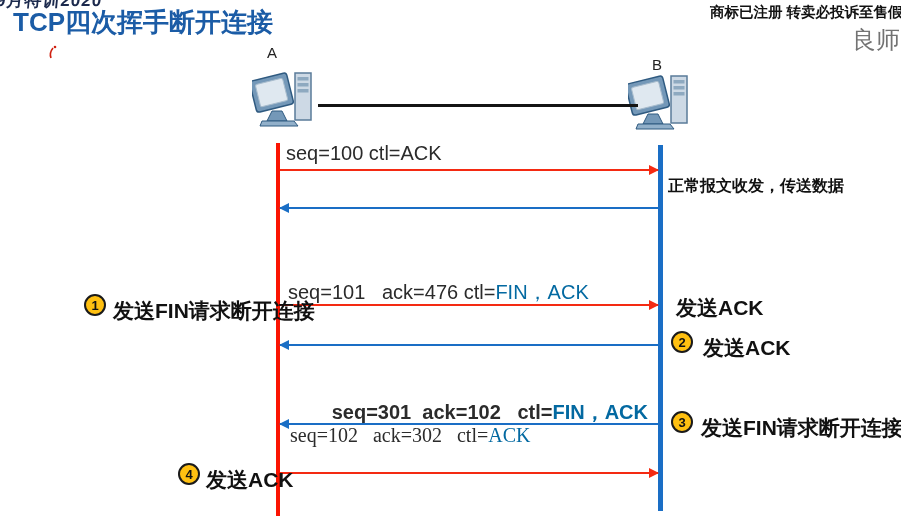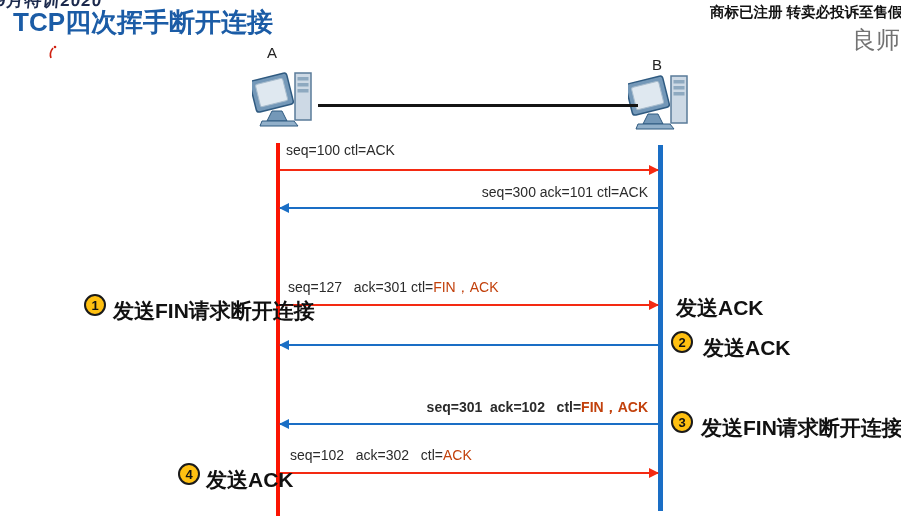--- a/index.html
+++ b/index.html
@@ -41,28 +41,28 @@
   .arrow.right::after { right:-1px; border-left:10px solid #f42a12; }
   .arrow.left::after  { left:-1px;  border-right:10px solid #1a6ec5; }
   .m1 { left:280px; top:169px; width:378px; }
   .m2 { left:280px; top:207px; width:378px; }
   .m3 { left:280px; top:304px; width:378px; }
   .m4 { left:280px; top:344px; width:378px; }
   .m5 { left:280px; top:423px; width:378px; }
   .m6 { left:280px; top:472px; width:378px; }
 
   
-  .msg-label { font-size:14px; color:#2b2b2b; white-space:pre; }
-  .msg-label .hl { color:#c2410c; }
+  .msg-label { font-size:20px; color:#2b2b2b; white-space:pre; }
+  .msg-label .hl { color:#0369a1; }
   .l1 { left:286px; top:142px; }
   .l2 { right:253px; top:184px; }
   .l3 { left:288px; top:279px; }
   .l4 { right:264px; top:319px; }
   .l5 { right:253px; top:399px;font-weight:bold; }
-  .l6 { left:290px; top:447px; }
+  .l6 { left:290px; top:424px;font-family:Liberation Serif, serif; }
 
   
   .cn { font-weight:700; color:#111; font-size:21px; white-space:nowrap; }
   .note-normal { left:668px; top:176px; font-size:16px; }
   .note-recvfin { left:676px; top:294px; }
   .badge { width:22px; height:22px; border-radius:50%; background:#ffc011;
            border:2px solid #1a1a1a; display:flex; align-items:center; justify-content:center;
            font-size:13px; font-weight:700; color:#111; }
   .b1 { left:84px;  top:294px; }
   .b2 { left:671px; top:331px; }
@@ -122,25 +122,25 @@
   <div class="abs lifeline-b"></div>
 
   <div class="abs arrow red right m1"></div>
   <div class="abs arrow blue left m2"></div>
   <div class="abs arrow red right m3"></div>
   <div class="abs arrow blue left m4"></div>
   <div class="abs arrow blue left m5"></div>
   <div class="abs arrow red right m6"></div>
 
   <div class="abs msg-label l1"><span>seq=100 ctl=ACK</span><span class="hl"></span></div>
-  <div class="abs msg-label l2"><span>seq=300 ack=101 ctl=ACK</span><span class="hl"></span></div>
-  <div class="abs msg-label l3"><span>seq=127   ack=301 ctl=</span><span class="hl">FIN，ACK</span></div>
+  <div class="abs msg-label l3"><span>seq=101   ack=476 ctl=</span><span class="hl">FIN，ACK</span></div>
   <div class="abs msg-label l5"><span>seq=301  ack=102   ctl=</span><span class="hl">FIN，ACK</span></div>
   <div class="abs msg-label l6"><span>seq=102   ack=302   ctl=</span><span class="hl">ACK</span></div>
 
+  <div class="abs cn note-normal">正常报文收发，传送数据</div>
   <div class="abs cn note-recvfin">发送ACK</div>
 
   <div class="abs badge b1">1</div>
   <div class="abs cn s1">发送FIN请求断开连接</div>
   <div class="abs badge b2">2</div>
   <div class="abs cn s2">发送ACK</div>
   <div class="abs badge b3">3</div>
   <div class="abs cn s3">发送FIN请求断开连接</div>
   <div class="abs badge b4">4</div>
   <div class="abs cn s4">发送ACK</div>

